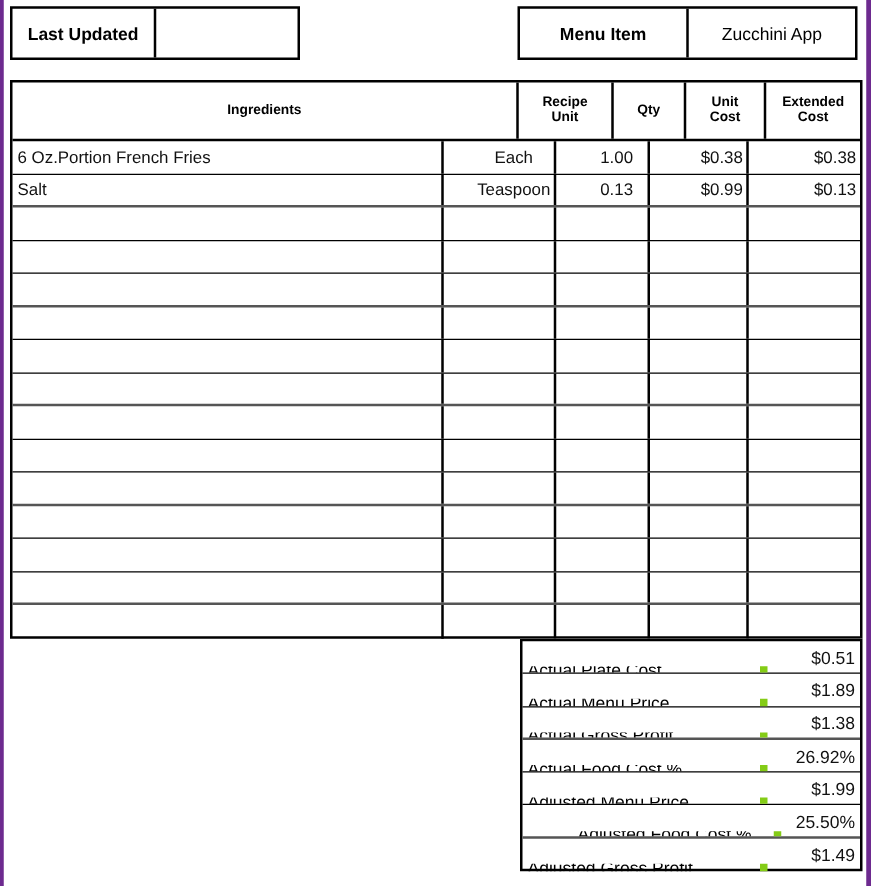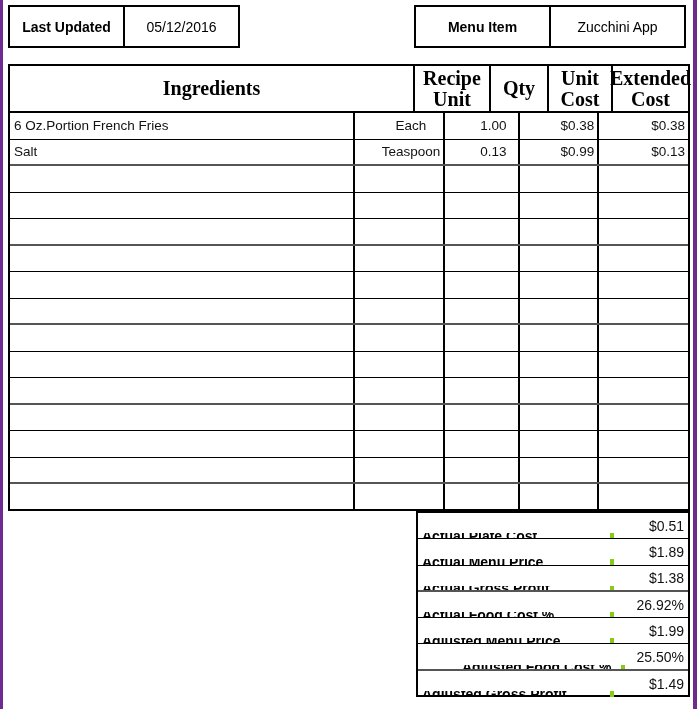--- a/index.html
+++ b/index.html
@@ -82,24 +82,23 @@
   .c-qty  { width: 58px;  border-right: 2px solid #000; }
   .c-ucst { width: 64px;  border-right: 2px solid #000; }
   .c-ecst { width: 75px; }
 
   .ing-header-row .cell {
     display: flex;
     align-items: center;
     justify-content: center;
     text-align: center;
     font-weight: bold;
-    font-size: 20px;
+    font-size: 11px;
     line-height: 1.05;
     color: #000;
-    font-family: Liberation Serif, serif;
   }
   .ing-row .cell {
     display: flex;
     align-items: center;
     font-size: 13.5px;
     color: #111;
     padding: 0 4px;
     white-space: nowrap;
     overflow: hidden;
   }
@@ -124,25 +123,25 @@
     left: 0;
     width: 100%;
     height: 26.3px;
     display: flex;
   }
   .sum-row.thinline  { border-bottom: 1px solid #000000; }
   .sum-row.thickline { border-bottom: 2px solid #555555; }
   .sum-row.lastrow   { border-bottom: none; }
   .sum-label {
     width: 196px;
-    border-right: 4px solid #84cc16;
+    border-right: 6px solid #84cc16;
     display: flex;
     align-items: center;
     padding-left: 4px;
-    font-weight: bold;
+    font-weight: normal;
     font-size: 14px;
     color: #000;
     white-space: nowrap;
     overflow: hidden;
     margin-top: 20px;
   }
   .sum-value {
     width: 74px;
     display: flex;
     align-items: center;
@@ -153,21 +152,20 @@
     white-space: nowrap;
   }
 </style>
 </head>
 <body>
 
 <div id="page-frame">
 
   <div class="hdr-box" id="last-updated-box">
     <div class="hdr-cell bold" id="lu-label">Last Updated</div>
-    <div class="hdr-cell" id="lu-value">05/12/2016</div>
   </div>
 
   <div class="hdr-box" id="menu-item-box">
     <div class="hdr-cell bold" id="mi-label">Menu Item</div>
     <div class="hdr-cell" id="mi-value">Zucchini App</div>
   </div>
 
   <div id="ingredients-table">
 
     <div class="ing-header-row">

